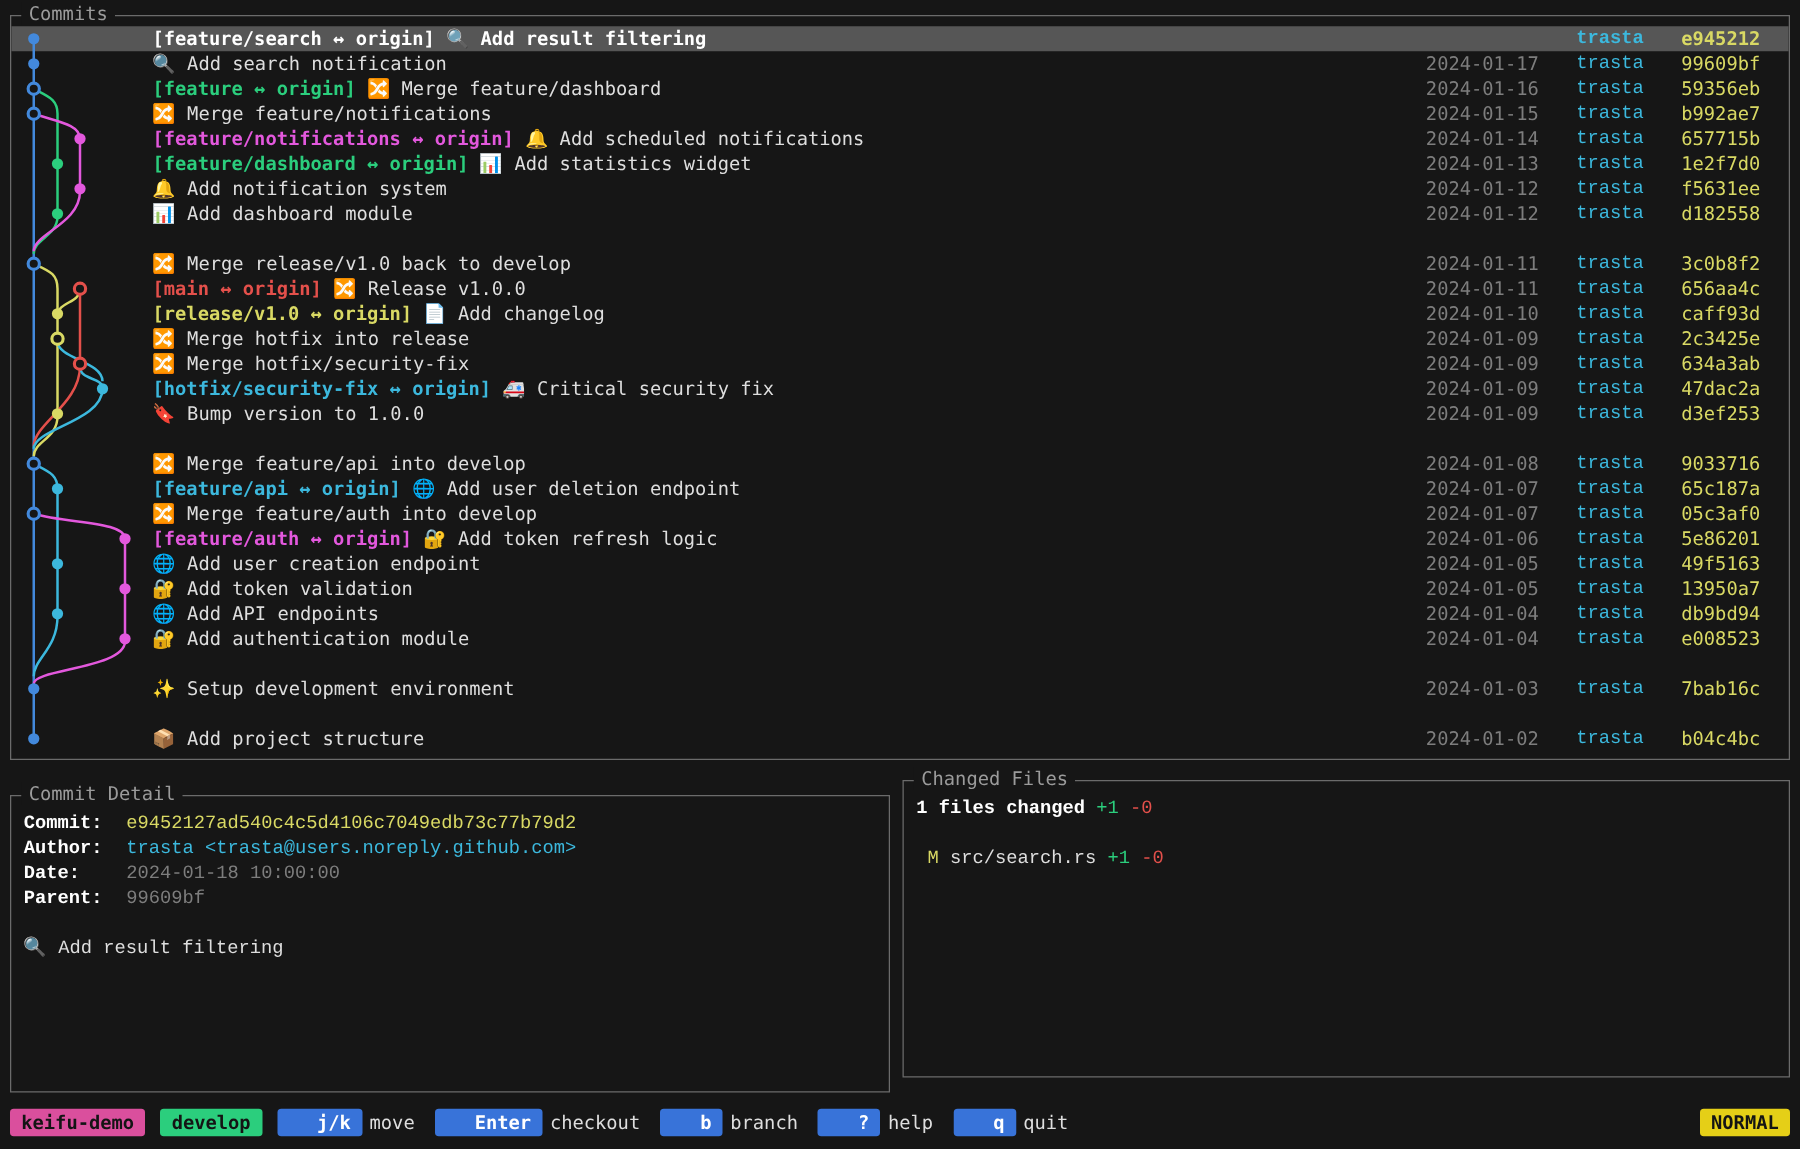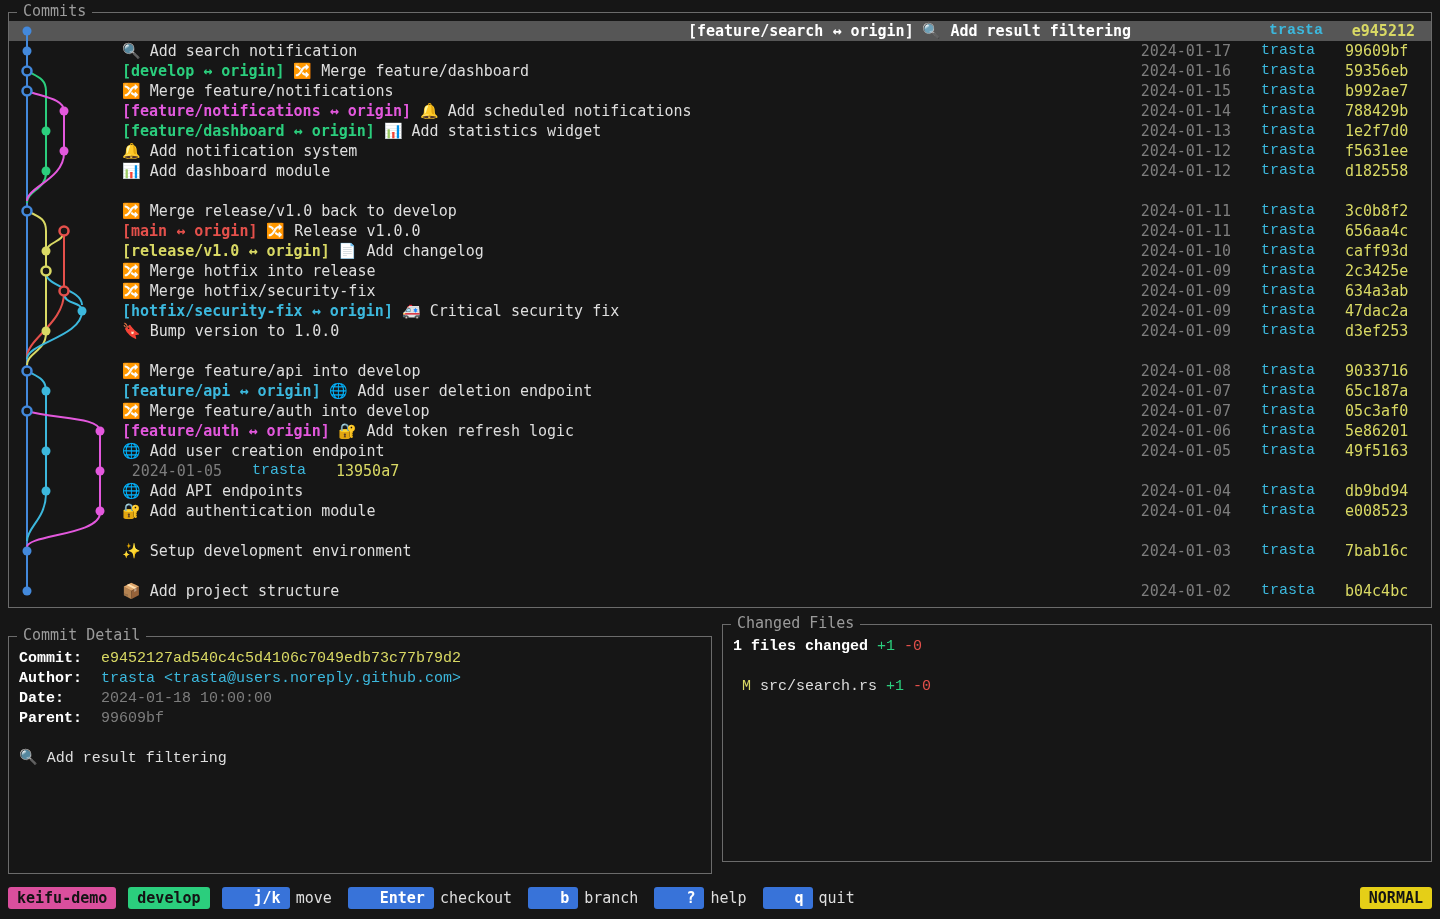--- a/index.html
+++ b/index.html
@@ -17,21 +17,21 @@
     position:absolute; top:-11px; left:8px;
     background:var(--bg,#161616); padding:0 6px;
     color:var(--title,#9b9b9b); white-space:nowrap;
   }
   
   .commits-panel { height:608px; }
   .commits-body { position:relative; height:100%; padding-top:8px; overflow:hidden; }
   #graph-svg { position:absolute; left:1px; top:8px; z-index:2; pointer-events:none; }
   .crow { height:20px; line-height:20px; display:flex; align-items:center;
           padding-left:113px; padding-right:16px; white-space:nowrap; position:relative; z-index:1; }
-  .crow.selected { background:var(--selected-bg,#565656); font-weight:bold; color:#ffffff;text-align:right; }
+  .crow.selected { background:var(--selected-bg,#565656); font-weight:bold; color:#ffffff; }
   .cmsg { flex:1; overflow:hidden; }
   .branch { font-weight:bold; margin-right:9px; }
   .cicon { margin-right:9px; }
   .cdate { width:100px; text-align:right; color:var(--dim,#7d7d7d); }
   .cauthor { width:62px; margin-left:30px; color:var(--cyan,#3cb8dd);font-family:Liberation Mono, monospace; }
   .chash { width:70px; margin-left:22px; color:var(--yellow,#d9d964); }
   
   .c-white { color:#ffffff; }
   .c-green { color:var(--green,#2bce7d); }
   .c-magenta { color:var(--magenta,#e358dd); }
@@ -111,36 +111,36 @@
             <span class="cauthor">trasta</span>
             <span class="chash">e945212</span>
           </div>
           <div class="crow">
             <span class="cmsg"><span class="cicon">🔍</span><span>Add search notification</span></span>
             <span class="cdate">2024-01-17</span>
             <span class="cauthor">trasta</span>
             <span class="chash">99609bf</span>
           </div>
           <div class="crow">
-            <span class="cmsg"><span class="branch c-green">[develop ↔ origin]</span><span class="cicon">🔀</span><span>Merge feature/dashboard</span></span>
+            <span class="cmsg"><span class="branch c-green">[feature ↔ origin]</span><span class="cicon">🔀</span><span>Merge feature/dashboard</span></span>
             <span class="cdate">2024-01-16</span>
             <span class="cauthor">trasta</span>
             <span class="chash">59356eb</span>
           </div>
           <div class="crow">
             <span class="cmsg"><span class="cicon">🔀</span><span>Merge feature/notifications</span></span>
             <span class="cdate">2024-01-15</span>
             <span class="cauthor">trasta</span>
             <span class="chash">b992ae7</span>
           </div>
           <div class="crow">
             <span class="cmsg"><span class="branch c-magenta">[feature/notifications ↔ origin]</span><span class="cicon">🔔</span><span>Add scheduled notifications</span></span>
             <span class="cdate">2024-01-14</span>
             <span class="cauthor">trasta</span>
-            <span class="chash">788429b</span>
+            <span class="chash">657715b</span>
           </div>
           <div class="crow">
             <span class="cmsg"><span class="branch c-green">[feature/dashboard ↔ origin]</span><span class="cicon">📊</span><span>Add statistics widget</span></span>
             <span class="cdate">2024-01-13</span>
             <span class="cauthor">trasta</span>
             <span class="chash">1e2f7d0</span>
           </div>
           <div class="crow">
             <span class="cmsg"><span class="cicon">🔔</span><span>Add notification system</span></span>
             <span class="cdate">2024-01-12</span>
@@ -221,20 +221,21 @@
             <span class="cauthor">trasta</span>
             <span class="chash">5e86201</span>
           </div>
           <div class="crow">
             <span class="cmsg"><span class="cicon">🌐</span><span>Add user creation endpoint</span></span>
             <span class="cdate">2024-01-05</span>
             <span class="cauthor">trasta</span>
             <span class="chash">49f5163</span>
           </div>
           <div class="crow">
+            <span class="cmsg"><span class="cicon">🔐</span><span>Add token validation</span></span>
             <span class="cdate">2024-01-05</span>
             <span class="cauthor">trasta</span>
             <span class="chash">13950a7</span>
           </div>
           <div class="crow">
             <span class="cmsg"><span class="cicon">🌐</span><span>Add API endpoints</span></span>
             <span class="cdate">2024-01-04</span>
             <span class="cauthor">trasta</span>
             <span class="chash">db9bd94</span>
           </div>

